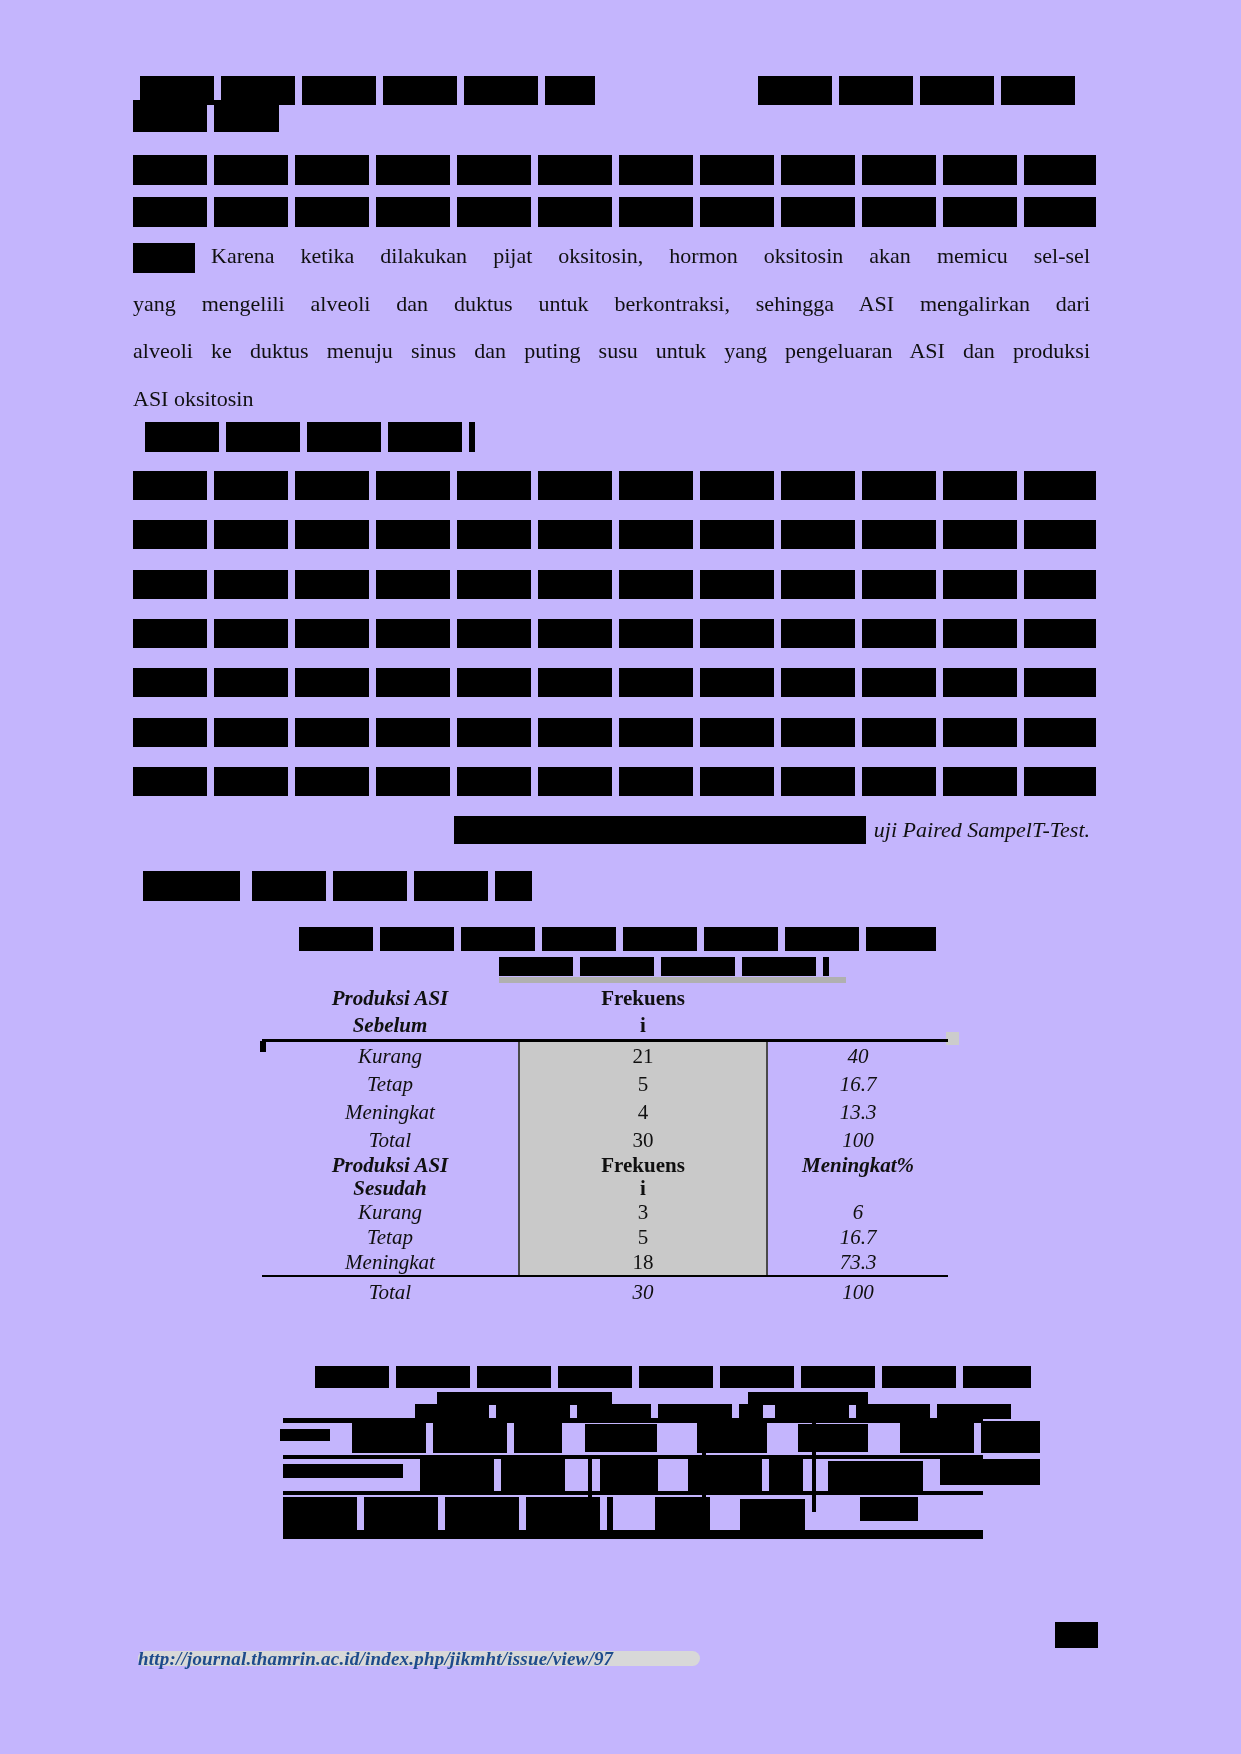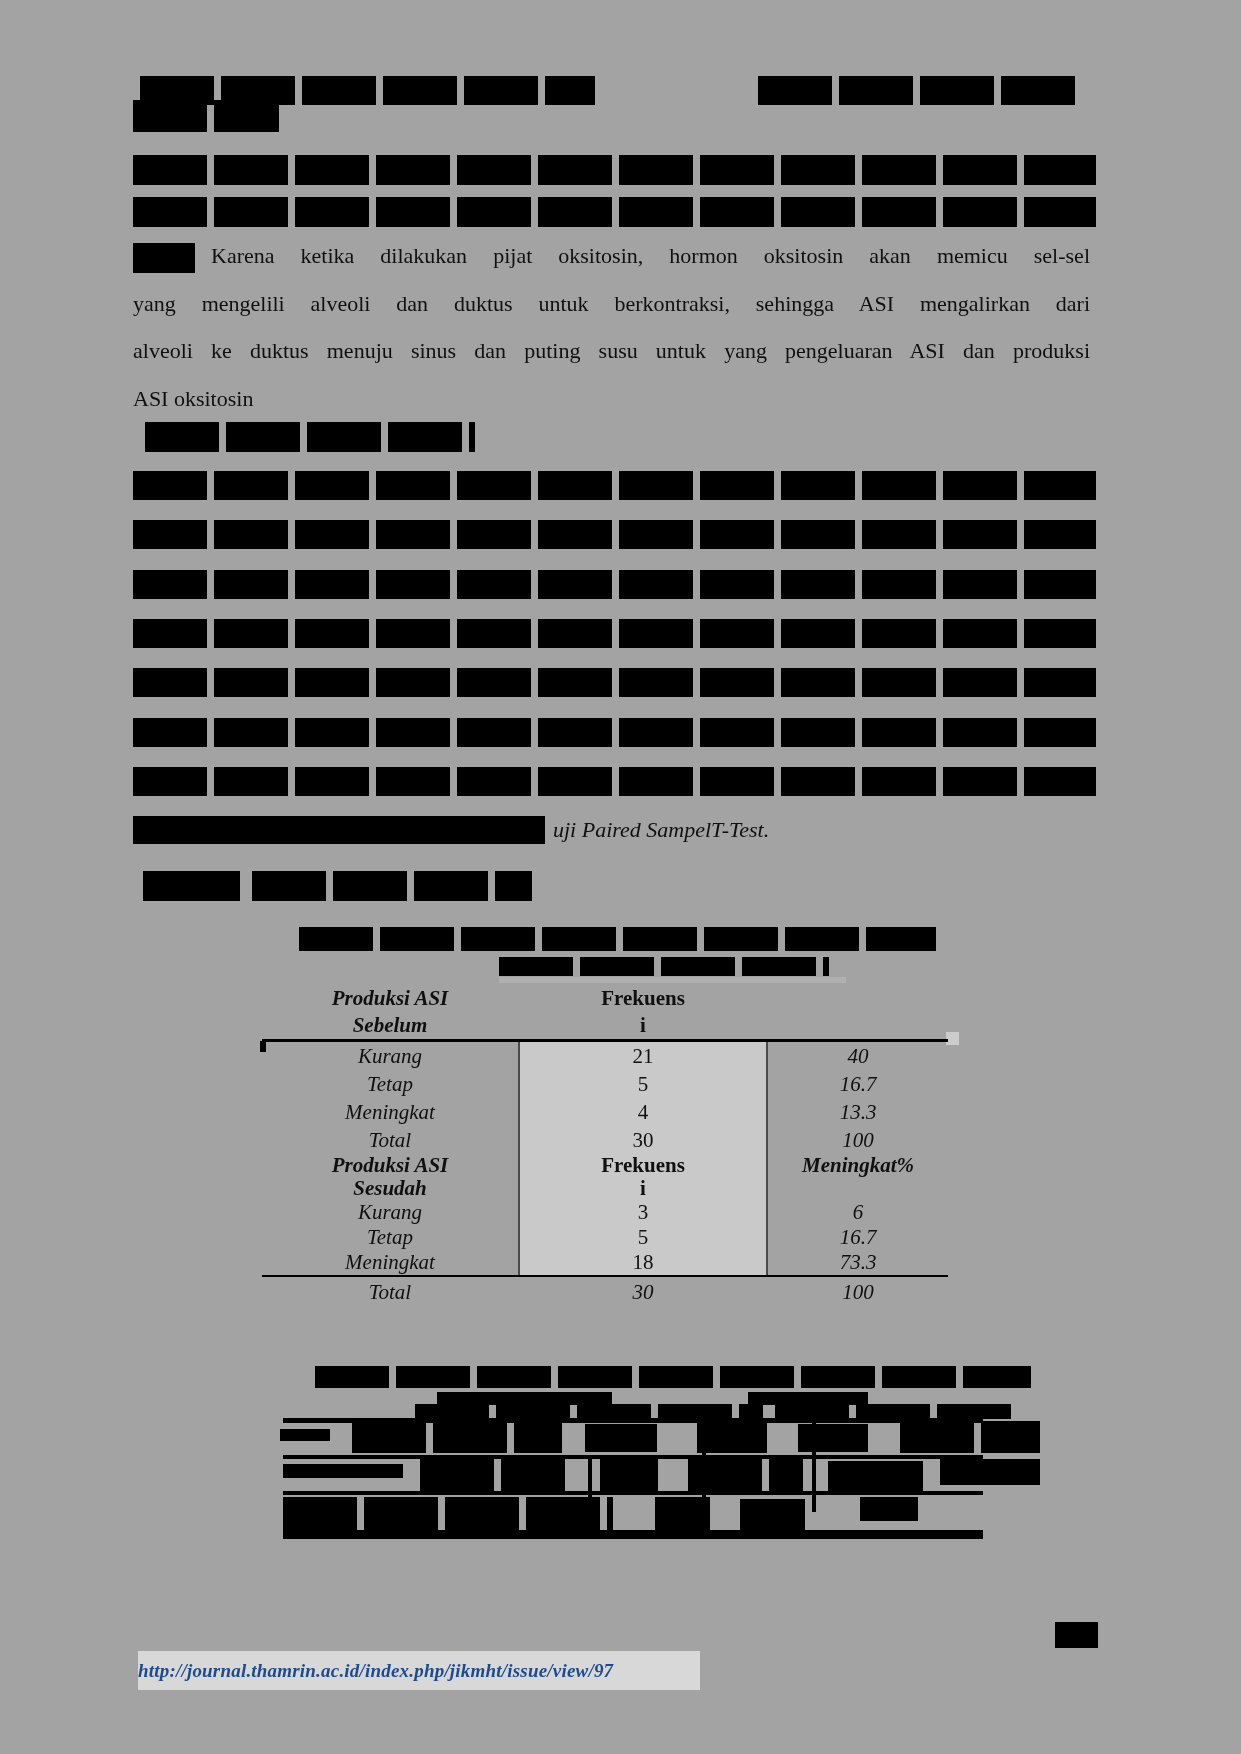--- a/index.html
+++ b/index.html
@@ -1,49 +1,49 @@
 <!DOCTYPE html>
 <html><head>
 <meta charset="utf-8">
 <style>
   html,body{margin:0;padding:0;background:#fff;}
-  .page{position:relative;width:1241px;height:1754px;background:#a3a3a3;overflow:hidden;
+  .page{position:relative;width:1241px;height:1754px;background:#c4b5fd;overflow:hidden;
         font-family:"Liberation Serif","DejaVu Serif",serif;color:#101010;}
   
   .redact{position:absolute;background:#000;}
   .redact.words{background-color:transparent;
     background-image:repeating-linear-gradient(90deg,#000 0 74px,rgba(0,0,0,0) 74px 81px);}
   
   .bline{position:absolute;left:133px;width:957px;font-size:22px;line-height:32px;
          text-align:justify;text-align-last:justify;white-space:normal;}
   .bline.last{text-align:left;text-align-last:left;}
   .indent1{padding-left:78px;box-sizing:border-box;}
   
-  .mtail{position:absolute;left:133px;top:814px;width:957px;height:32px;display:flex;align-items:center;}
+  .mtail{position:absolute;left:133px;top:814px;width:957px;height:32px;display:flex;align-items:center;justify-content:flex-end;}
   .redact-inline{display:inline-block;width:412px;height:28px;background:#000;flex:none;}
   .mtail .txt{font-style:italic;font-size:22px;margin-left:8px;}
   
   .t1{position:absolute;left:262px;top:985px;width:686px;font-size:21px;}
   .trow{display:grid;grid-template-columns:256px 250px 180px;}
   .c{text-align:center;overflow:hidden;}
   .hrow1{border-bottom:3px solid #000;}
   .hrow1 .c{line-height:27px;height:54px;font-weight:bold;font-style:italic;}
   .hrow1 .c.up{font-style:normal;}
   .drow .c{height:28px;line-height:28px;}
   .drow2 .c{height:25px;line-height:25px;}
   .hrow2 .c{line-height:23px;height:46px;font-weight:bold;font-style:italic;}
   .hrow2 .c.up{font-style:normal;}
   .it{font-style:italic;}
   .sh{background:#c9c9c9;border-left:2px solid #4a4a4a;border-right:2px solid #4a4a4a;}
   .rule2{border-bottom:2px solid #000;}
   .totrow .c{height:30px;line-height:30px;font-style:italic;}
   .hline{display:block;}
   
-  .flink{position:absolute;left:138px;top:1651px;width:562px;height:39px;background:#d8d8d8;
-         display:flex;align-items:center;padding-left:0;box-sizing:border-box;}
+  .flink{position:absolute;left:138px;top:1651px;width:562px;height:15px;background:#d8d8d8;
+         display:flex;align-items:center;padding-left:0;box-sizing:border-box;border-radius:14px;}
   .flink span{font-weight:bold;font-style:italic;font-size:19px;color:#1e4b8c;letter-spacing:.2px;}
 </style>
 </head>
 <body>
 
 <div class="page">
 
   <div id="redaction-layer">
       <div class="redact words" style="left: 140px; top: 76px; width: 455px; height: 29px;"></div>
       <div class="redact words" style="left: 133px; top: 100px; width: 146px; height: 32px;"></div>

